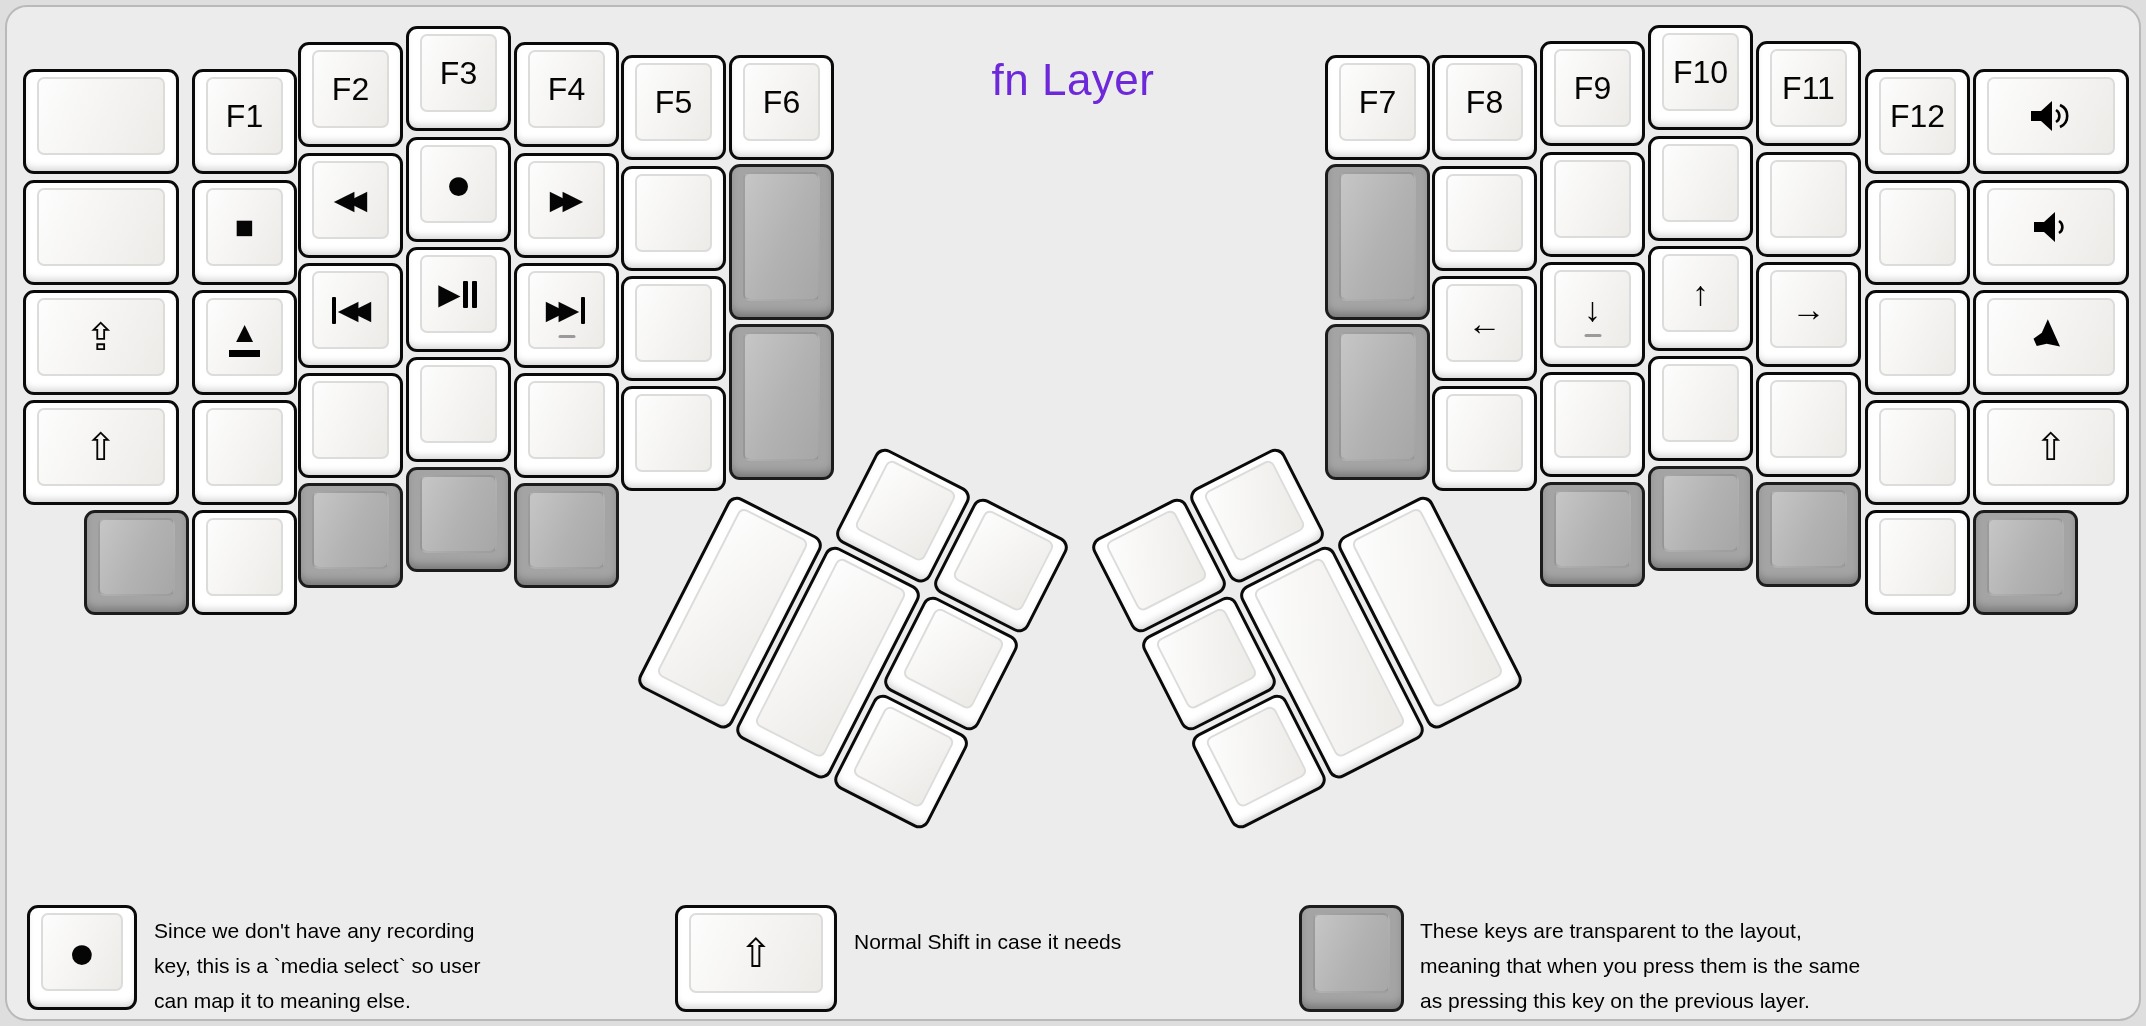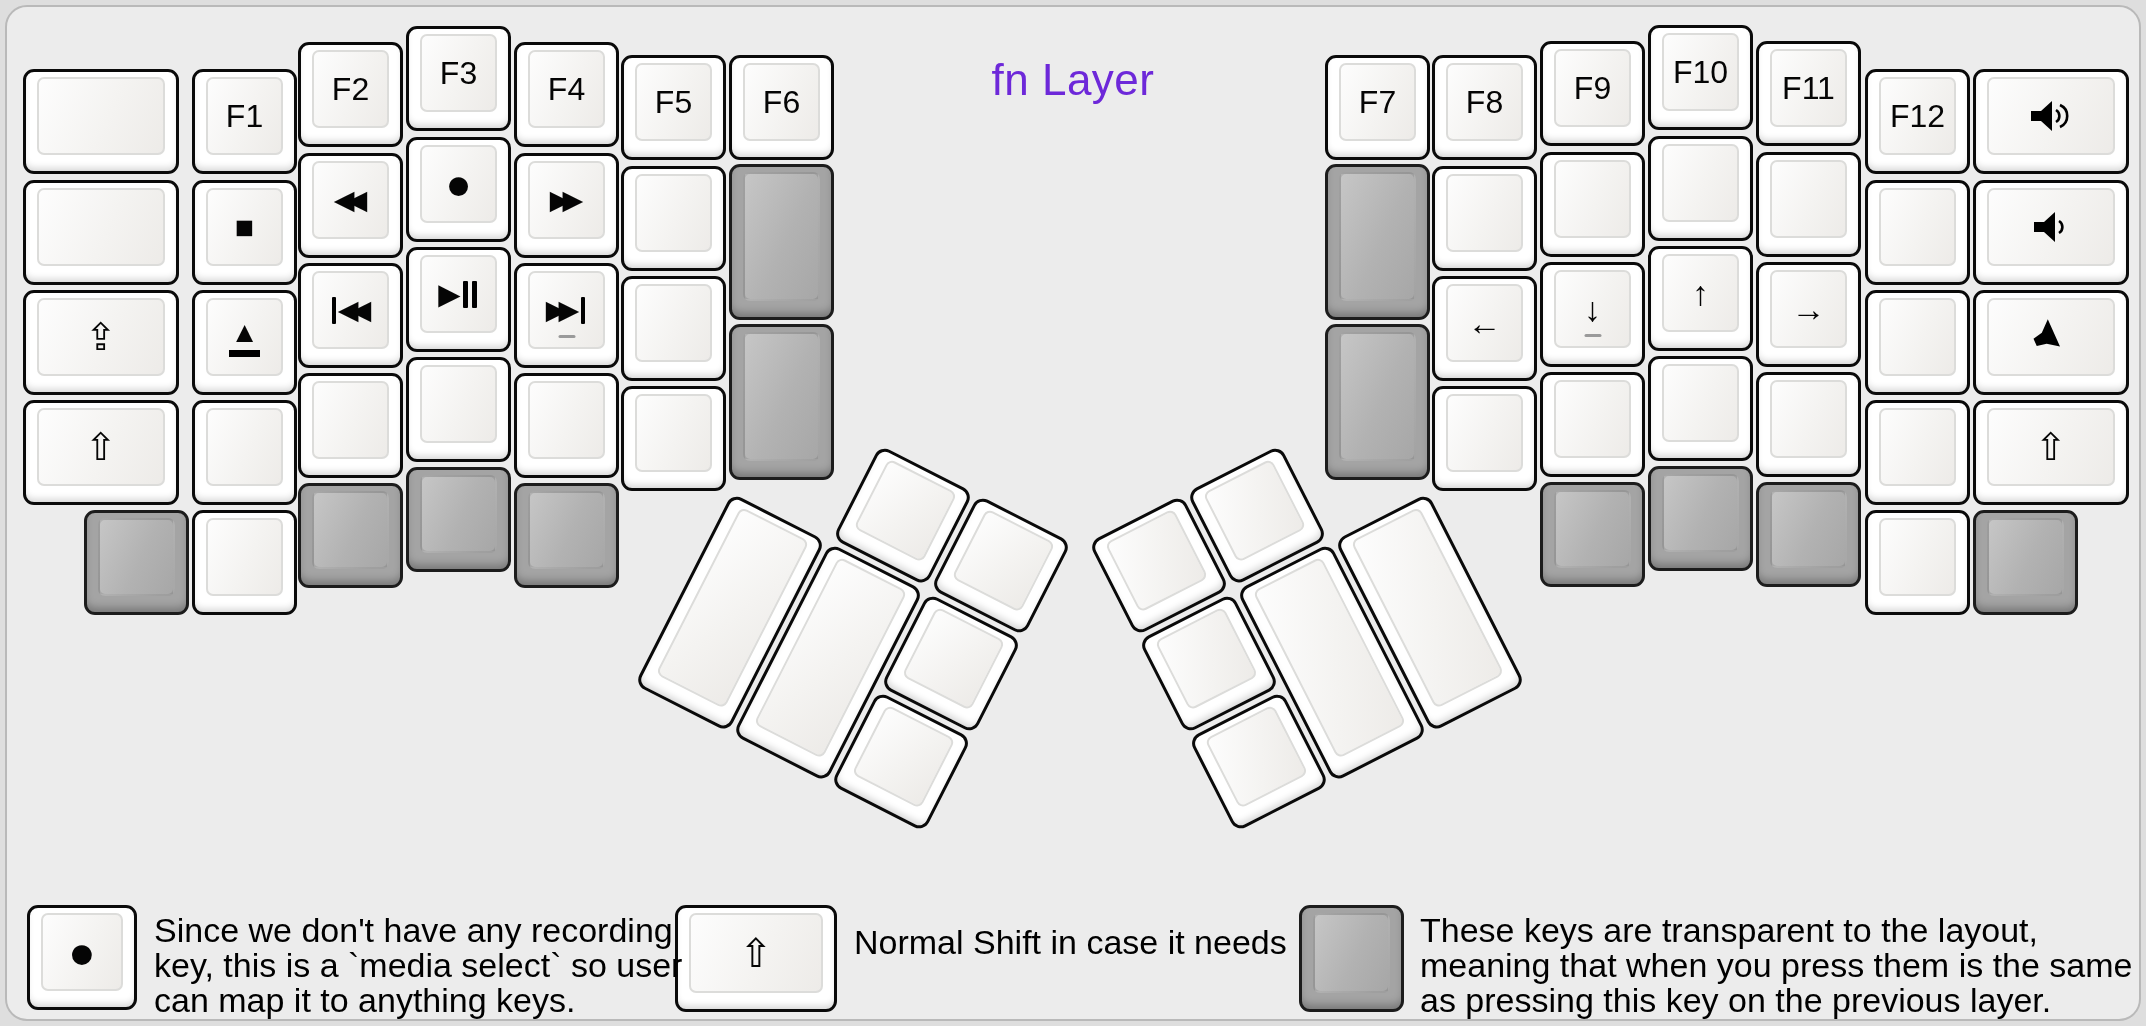--- a/index.html
+++ b/index.html
@@ -42,21 +42,21 @@
   .vbar{display:inline-block;width:5px;height:27px;background:#000;margin:0 2px;border-radius:1px;}
   .hbar{display:block;width:31px;height:7px;background:#000;margin-top:3px;}
   .tri{font-size:27px;line-height:1;}
   .homing{position:absolute;bottom:9px;left:50%;transform:translateX(-50%);
     width:17px;height:3px;background:#9a9a9a;border-radius:2px;}
   
   .thumbc{position:absolute;width:325px;height:325px;}
   #thumbL{left:775px;top:388px;transform:rotate(27deg);transform-origin:0 0;}
   #thumbR{left:1046px;top:388px;transform:rotate(-27deg);transform-origin:325px 0;}
   
-  .ltext{position:absolute;font-size:34px;line-height:35px;color:#000;white-space:nowrap;}
+  .ltext{position:absolute;font-size:21px;line-height:35px;color:#000;white-space:nowrap;}
 </style>
 </head>
 <body>
 
 <div class="panel">
   <div class="title">fn Layer</div>
 
   <div id="mainKeys">
       <div class="key" style="left: 16px; top: 62px; width: 156px; height: 105px;">
         <div class="plate"></div>
@@ -390,21 +390,21 @@
         </div>
       </div>
       <div class="key gray" style="left: 1292px; top: 898px; width: 105px; height: 107px;">
         <div class="plate"></div>
       </div>
     </div>
 
   <div class="ltext" style="left:147px;top:906px;">
     <div>Since we don't have any recording</div>
     <div>key, this is a `media select` so user</div>
-    <div>can map it to anything keys.</div>
+    <div>can map it to meaning else.</div>
   </div>
   <div class="ltext" style="left:847px;top:915px;line-height:40px;text-align:center;">
     <div>Normal Shift in case it needs</div>
   </div>
   <div class="ltext" style="left:1413px;top:906px;">
     <div>These keys are transparent to the layout,</div>
     <div>meaning that when you press them is the same</div>
     <div>as pressing this key on the previous layer.</div>
   </div>
 </div>

